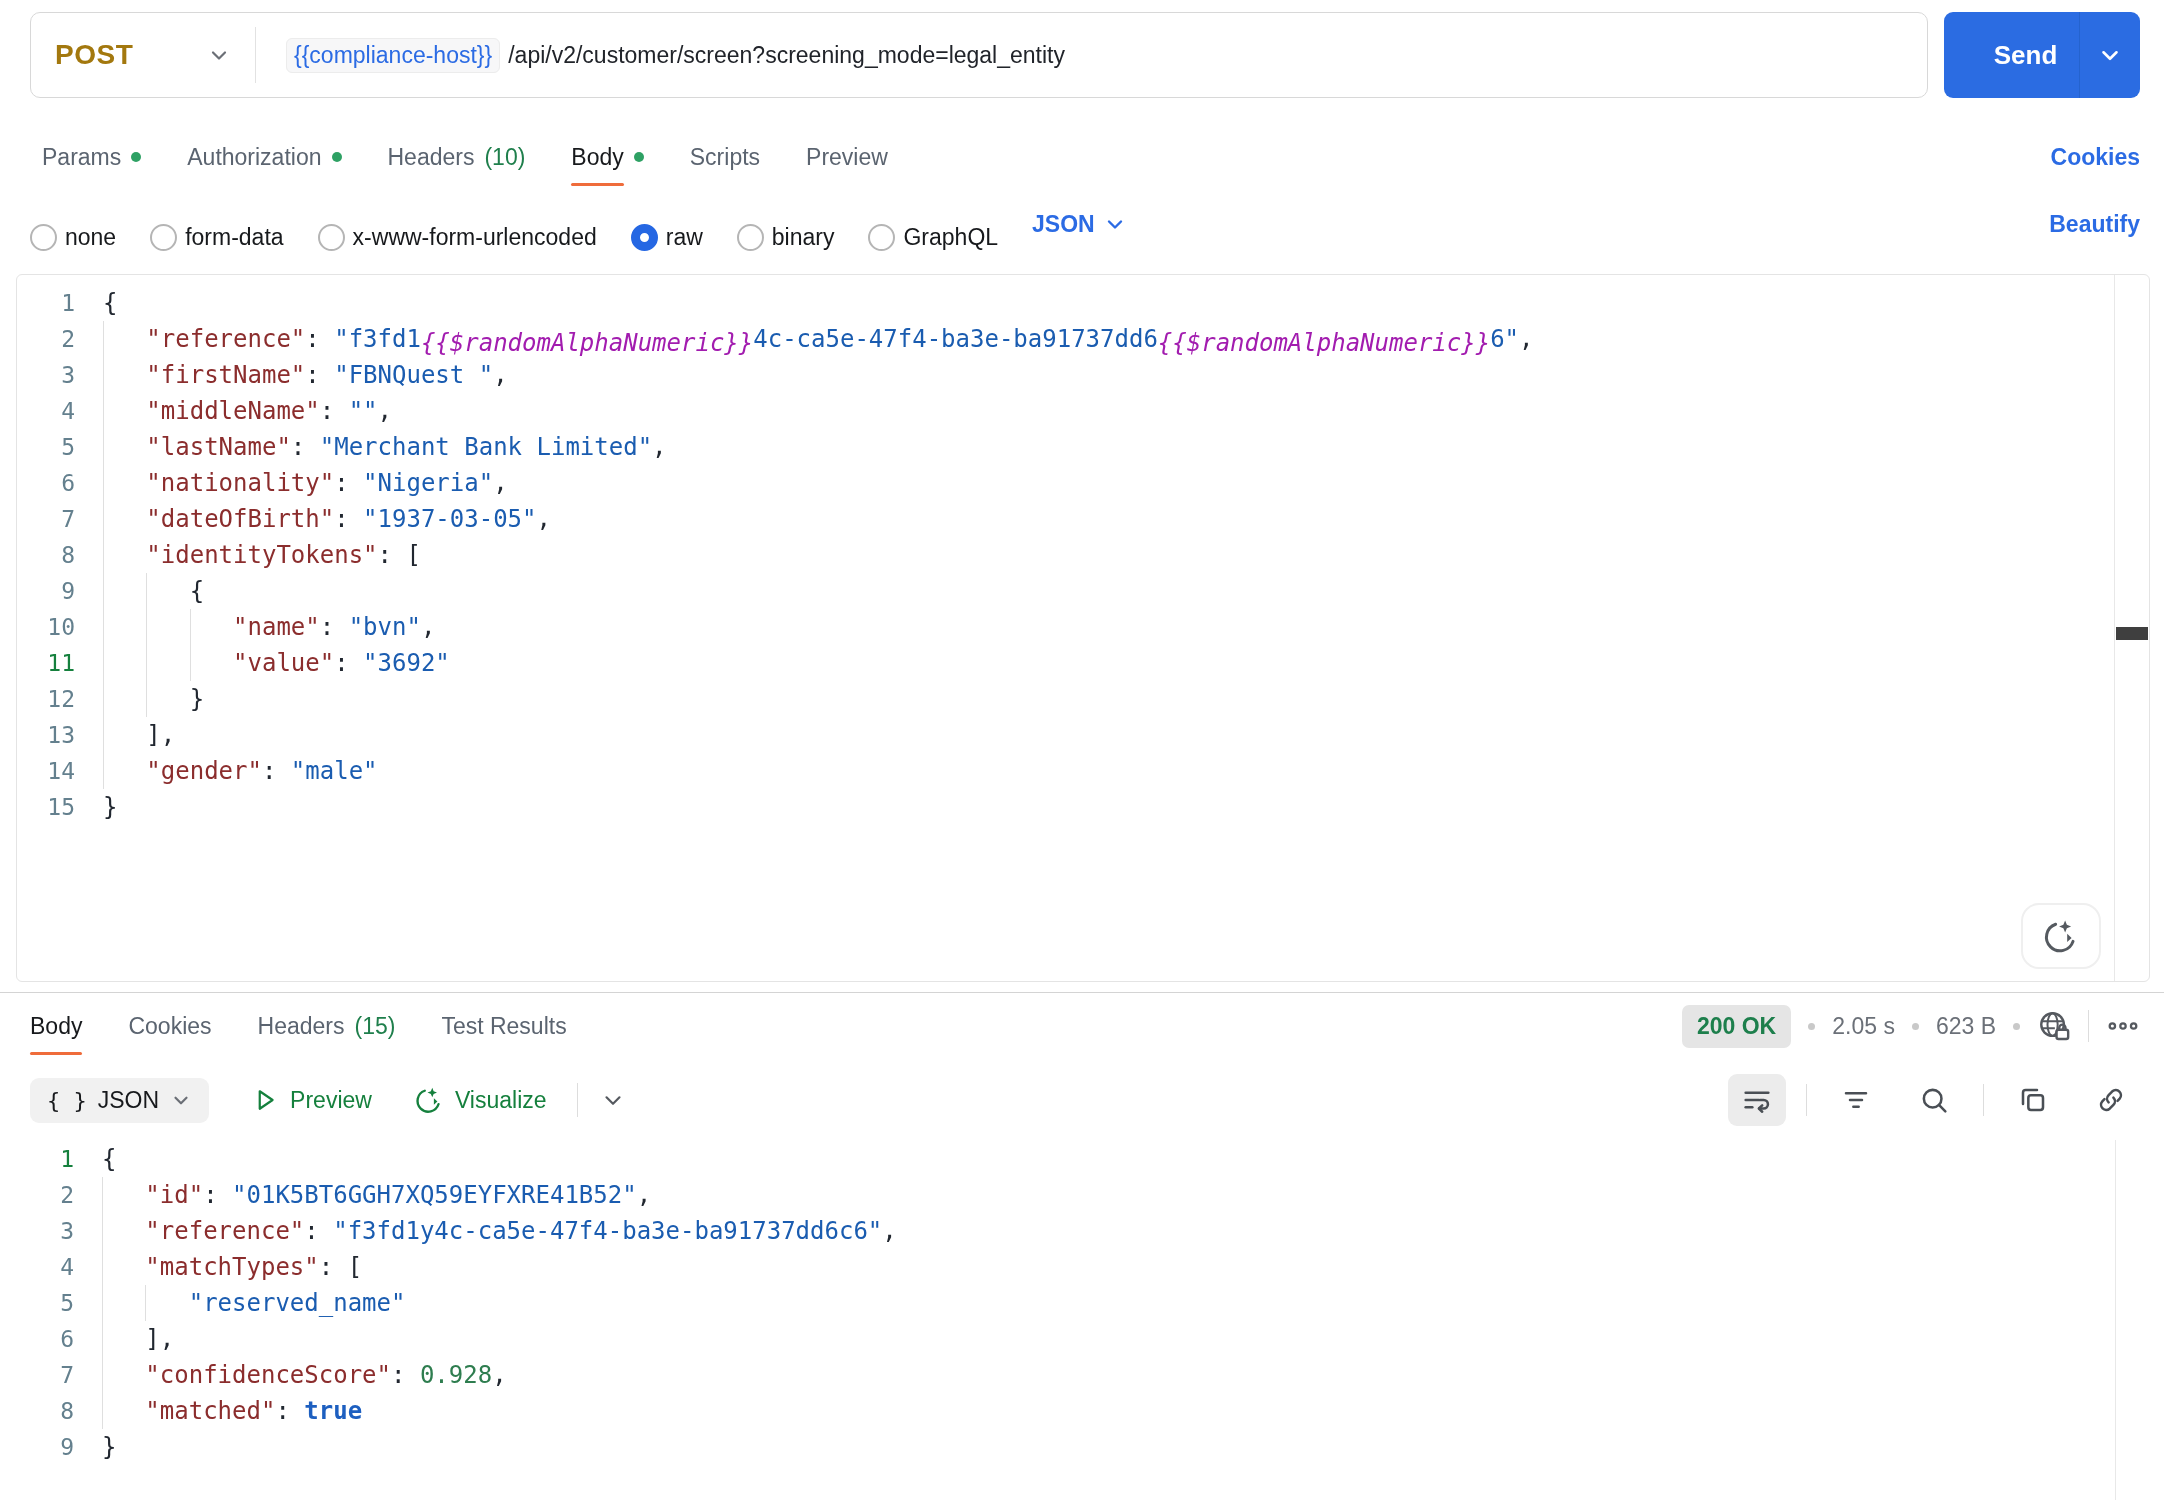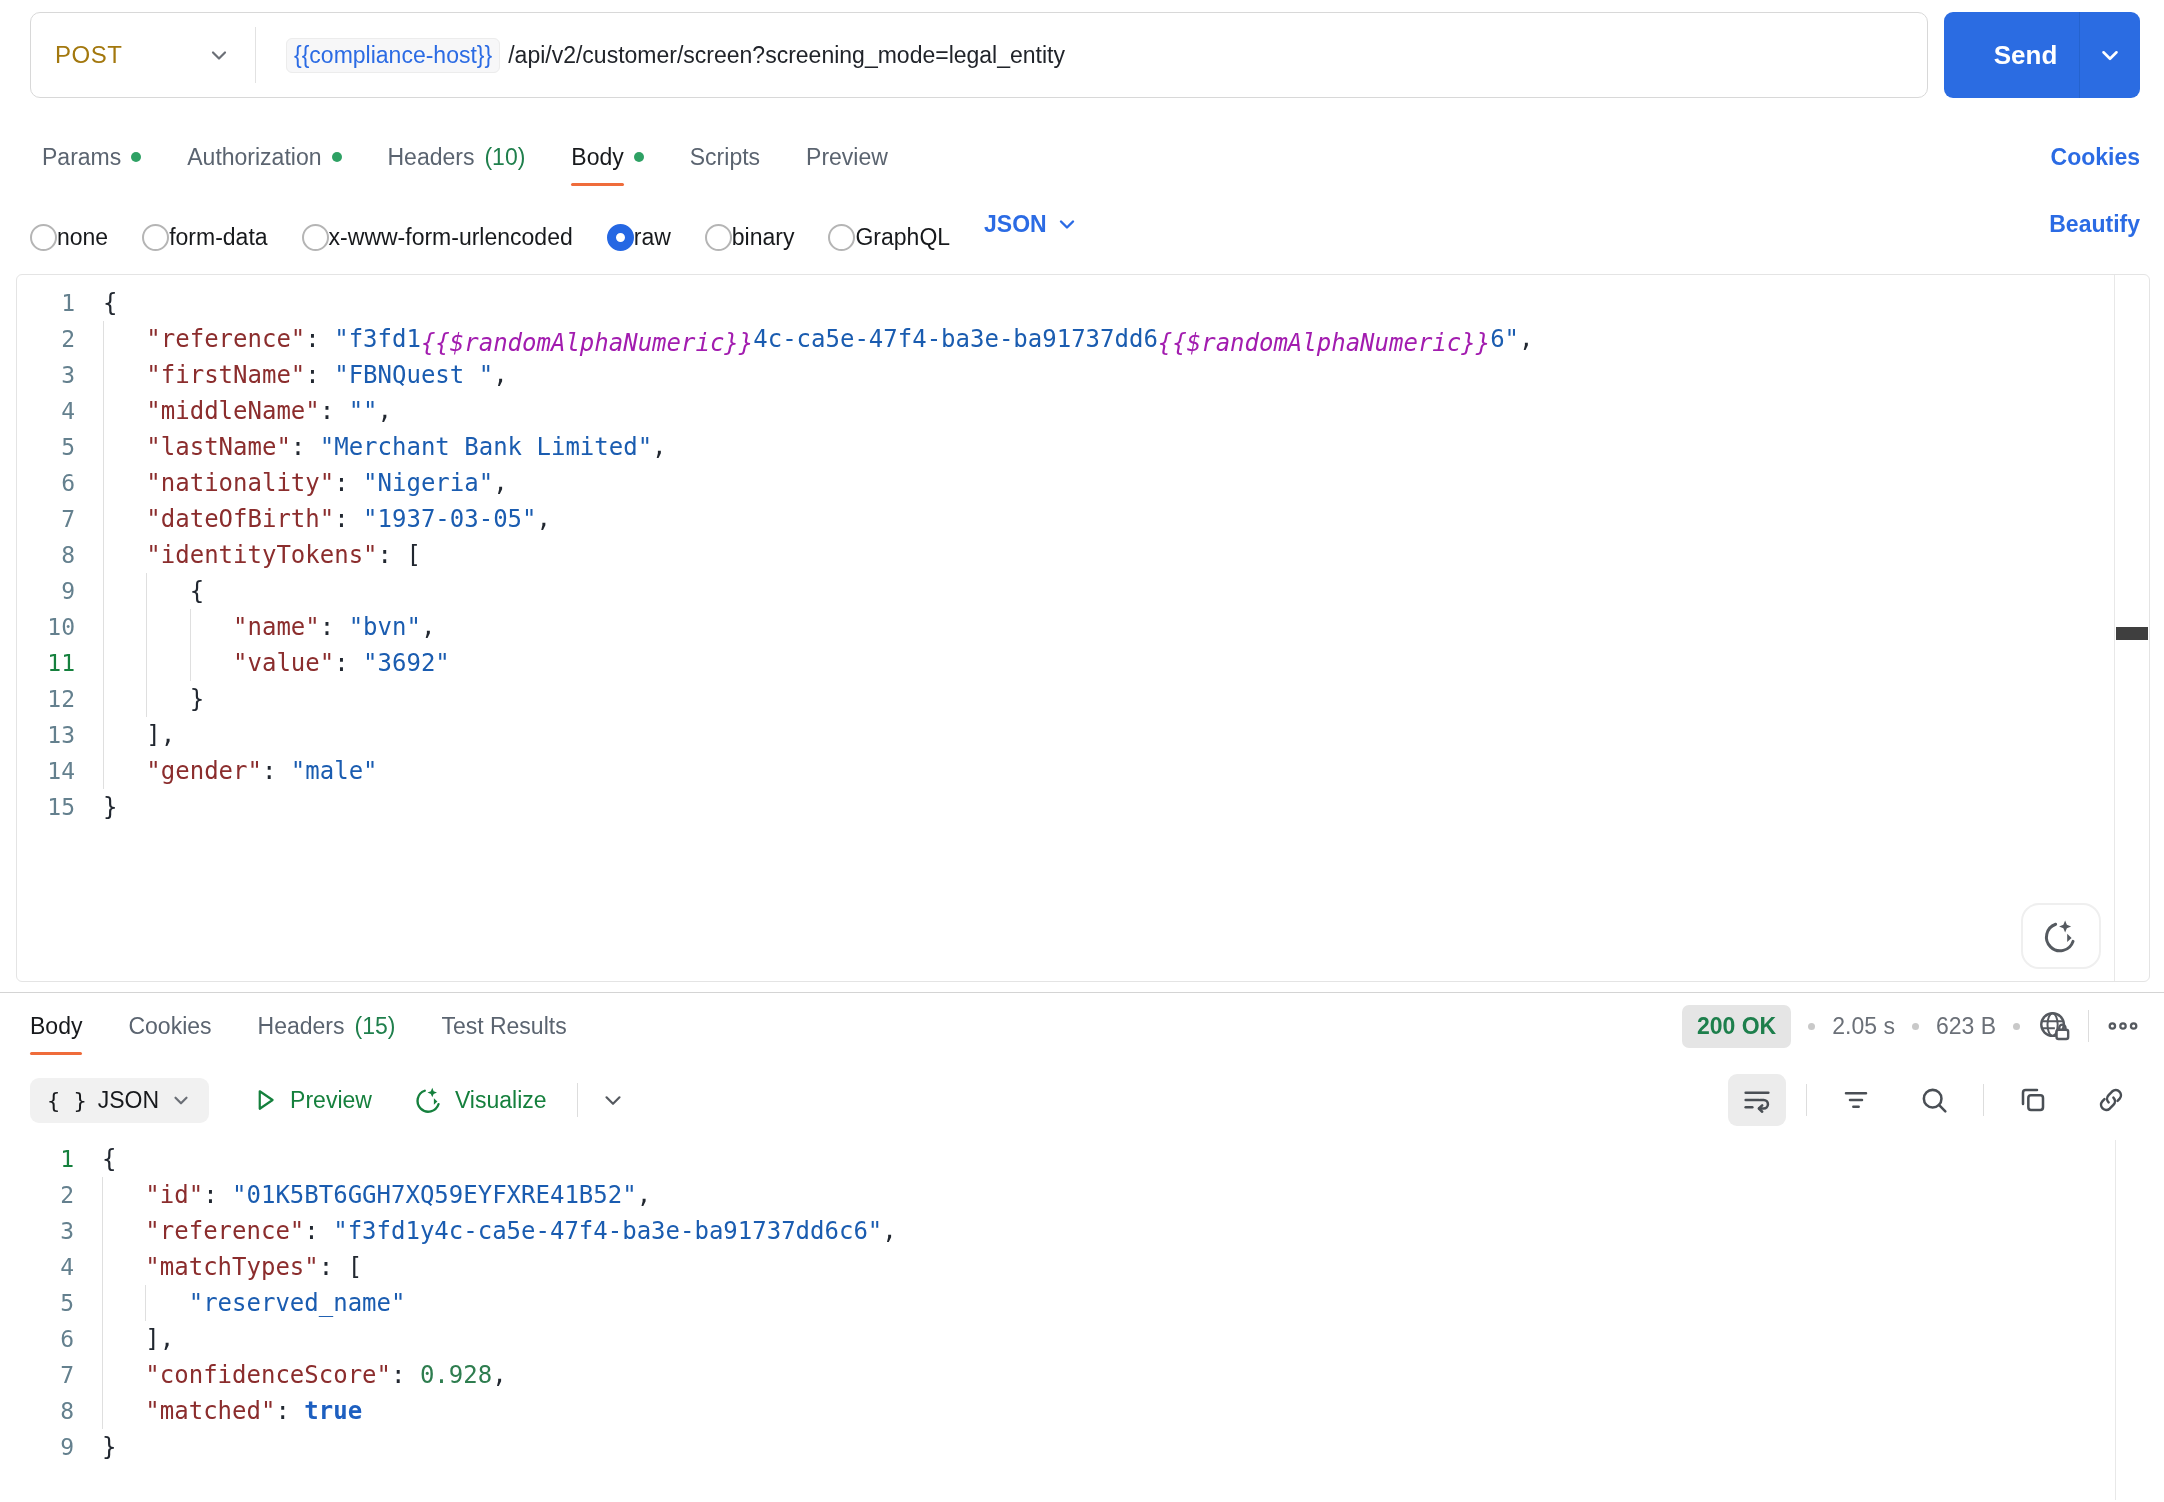--- a/index.html
+++ b/index.html
@@ -8,21 +8,21 @@
     width: 2164px; height: 1502px; position: relative; overflow: hidden;
     background: #ffffff; color: #24292f;
     font-family: "Liberation Sans", sans-serif;
   }
   svg { display:block; }
 
   
   .url-row { display:flex; gap:16px; padding:12px 24px 0 30px; height:98px; }
   .request-bar { flex:1; border:1px solid #d8d8d8; border-radius:10px; background:#fff; display:flex; align-items:stretch; }
   .method { width:224px; display:flex; align-items:center; justify-content:space-between; padding:0 24px 0 24px; cursor:pointer; }
-  .method-label { font-weight:normal; font-size:24px; color:#A3780E; letter-spacing:.5px; }
+  .method-label { font-weight:bold; font-size:28px; color:#A3780E; letter-spacing:.5px; }
   .chev { color:#6b6f76; }
   .method-divider { width:1px; background:#e2e2e2; margin:14px 0; }
   .url { flex:1; display:flex; align-items:center; padding-left:30px; gap:8px; font-size:23px; cursor:text; }
   .host-chip { color:#2B6BE4; background:#f7f7f8; border:1px solid #ececec; border-radius:6px; padding:3px 7px; }
   .url-path { color:#21242a; }
 
   .send-btn { width:196px; border-radius:9px; background:#2B6CE2; display:flex; align-items:center; color:#fff; cursor:pointer; }
   .send-main { flex:1; text-align:center; font-size:26px; font-weight:bold;padding-left:28px; }
   .send-divider { width:1px; align-self:stretch; background:#2463cf; }
   .send-caret { width:60px; display:flex; justify-content:center; color:#fff; }
@@ -34,21 +34,21 @@
   .tab { display:flex; align-items:center; gap:10px; cursor:pointer; }
   .tab-label { position:relative; color:#5b6470; }
   .tab.active .tab-label { color:#17191c; }
   .tab.active .tab-label::after { content:""; position:absolute; left:0; right:0; bottom:-15px; height:3px; background:#EF6C3B; border-radius:2px; }
   .gdot { width:10px; height:10px; border-radius:50%; background:#2EA164; }
   .count { color:#1F7F4C; }
   .link { margin-left:auto; color:#2B6BE4; font-weight:bold; font-size:23px; cursor:pointer; text-decoration:none; }
 
   
   .body-type-row { display:flex; align-items:center; gap:34px; padding:0 24px 0 30px; height:52px; margin-top:8px; font-size:23px; color:#17191c; }
-  .radio-opt { display:flex; align-items:center; gap:0; cursor:pointer;margin-top:27px; }
+  .radio-opt { display:flex; align-items:center; gap:8px; cursor:pointer;margin-top:27px; }
   .radio { width:27px; height:27px; border-radius:50%; border:2px solid #b5b5b5; background:#fff; flex:none; }
   .radio.checked { border:9px solid #2567E3; }
   .lang-select { display:flex; align-items:center; gap:8px; color:#2B6BE4; font-weight:bold; cursor:pointer; }
 
   
   .editor-panel { position:relative; margin:24px 14px 0 16px; height:708px; border:1px solid #e4e4e4; border-radius:6px; padding-top:10px; overflow:hidden; }
   .code-line { display:flex; align-items:center; height:36px; font-family:"DejaVu Sans Mono", monospace; font-size:24px; white-space:pre; }
   .gutter { width:58px; flex:none; text-align:right; color:#64808E; font-size:23px; }
   .gutter.active { color:#15803d; }
   .code-content { display:flex; align-items:center; height:36px; margin-left:28px; }

